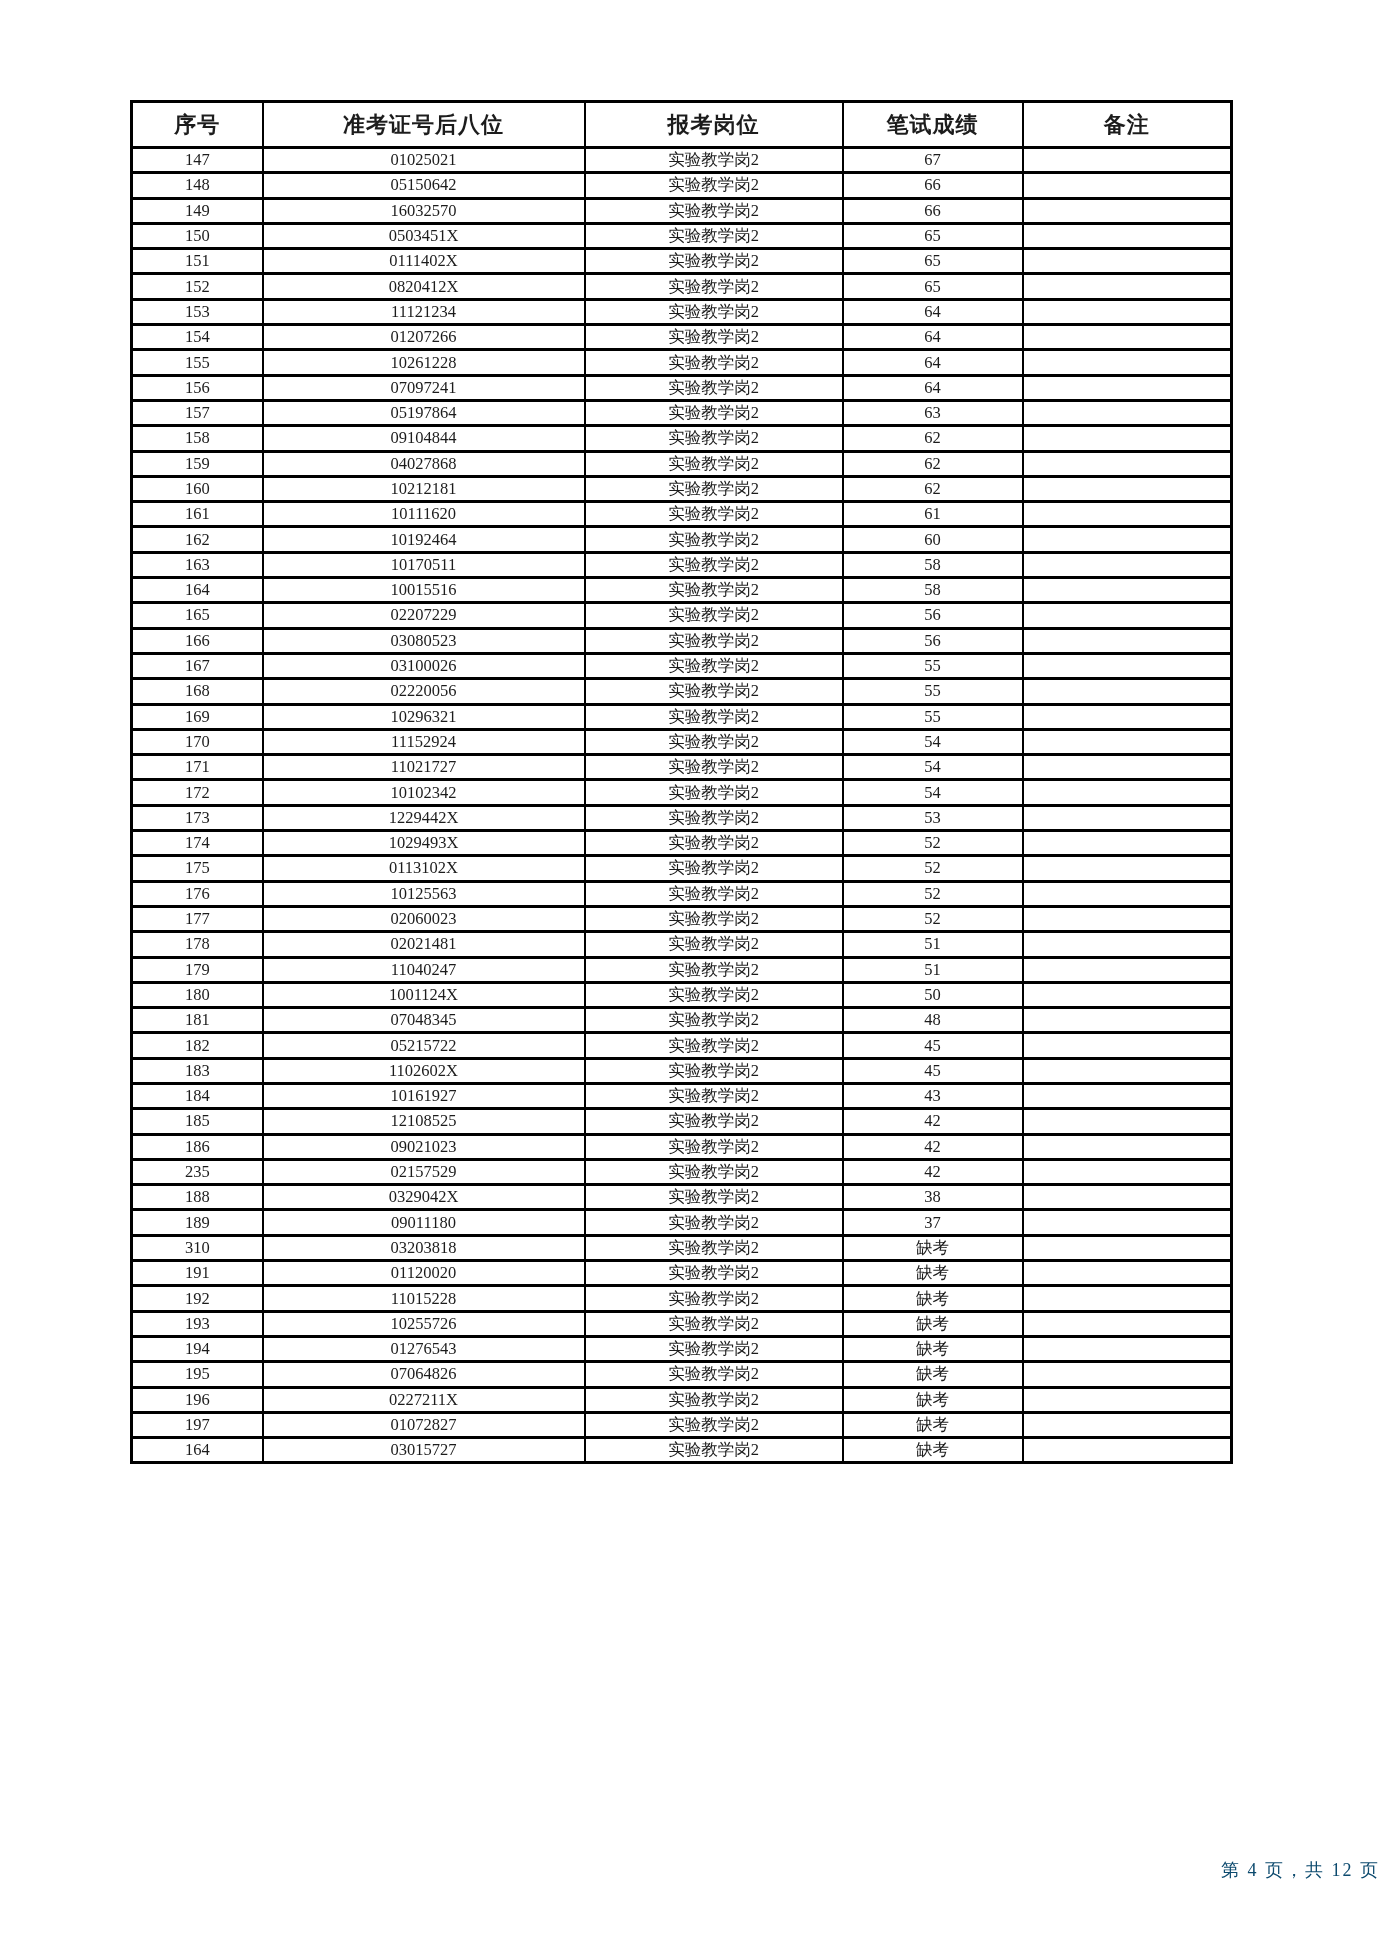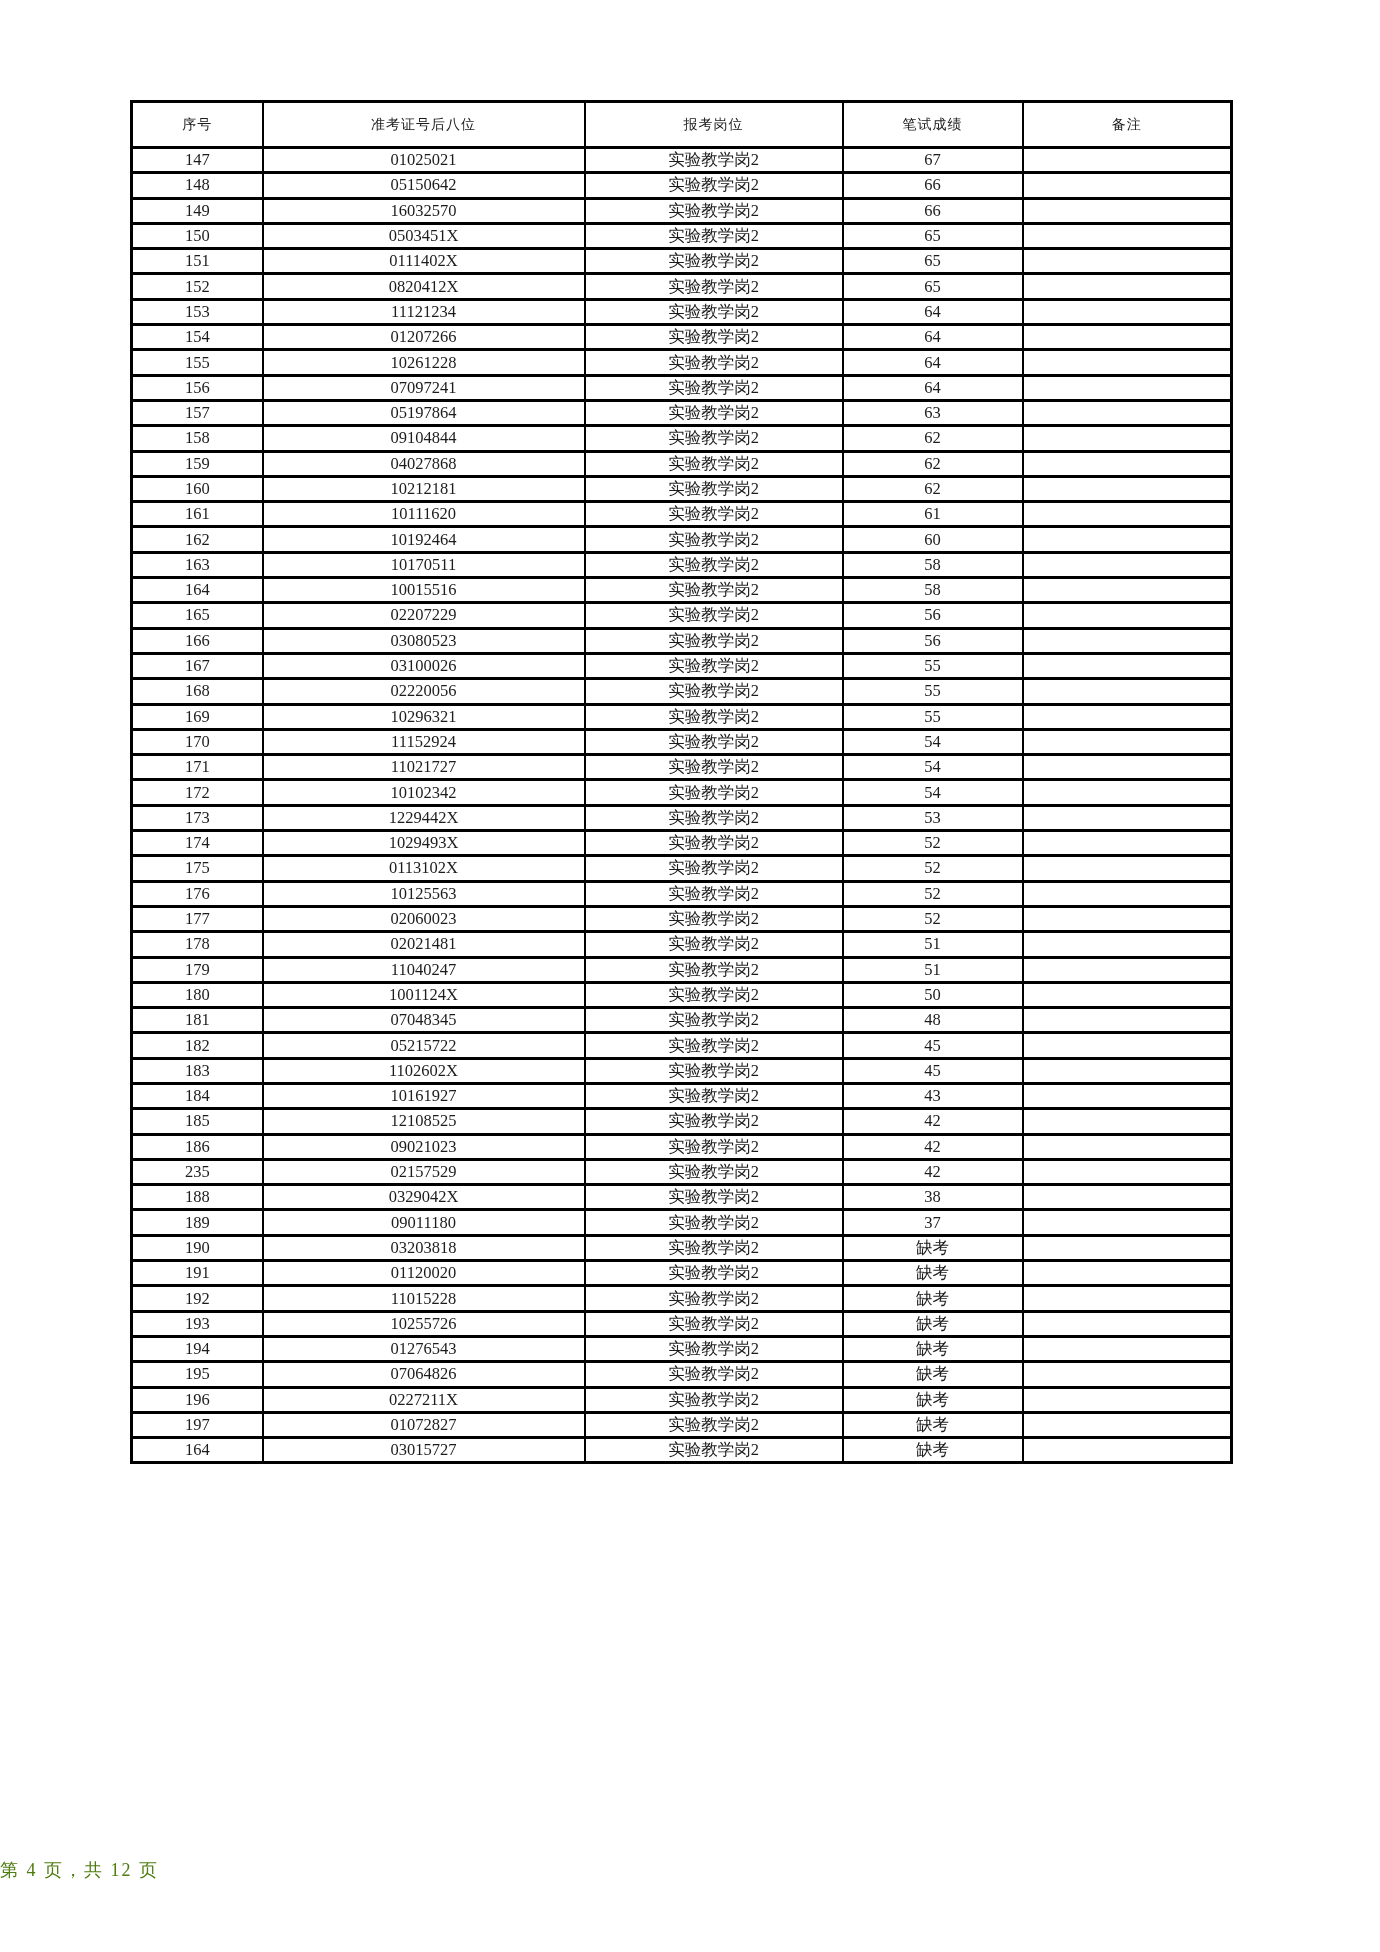--- a/index.html
+++ b/index.html
@@ -37,43 +37,43 @@
     vertical-align: middle;
     padding: 0;
     overflow: hidden;
     white-space: nowrap;
   }
   table.score-table {
     border: 3px solid #000;
   }
   table.score-table th {
     height: 43px;
-    font-size: 14px;
-    font-weight: normal;
+    font-size: 22px;
+    font-weight: bold;
     letter-spacing: 1px;
   }
   table.score-table td {
     height: 22.3px;
     font-size: 16.5px;
     font-weight: normal;
   }
   col.c-serial   { width: 131px; }
   col.c-ticket   { width: 322px; }
   col.c-position { width: 258px; }
   col.c-score    { width: 180px; }
   col.c-remark   { width: 209px; }
   .page-footer {
     position: absolute;
     left: 0;
     top: 1858px;
     width: 100%;
-    text-align: left;
+    text-align: right;
     font-size: 18px;
     letter-spacing: 2px;
-    color: #4d7c0f;
+    color: #0c4a6e;
   }
 </style>
 </head>
 <body>
 
 <div class="page">
 
   <div class="score-table-wrap">
     <table class="score-table">
       <colgroup>
@@ -388,21 +388,21 @@
             <td></td>
           </tr>
           <tr>
             <td>189</td>
             <td>09011180</td>
             <td>实验教学岗2</td>
             <td>37</td>
             <td></td>
           </tr>
           <tr>
-            <td>190</td>
+            <td>310</td>
             <td>03203818</td>
             <td>实验教学岗2</td>
             <td>缺考</td>
             <td></td>
           </tr>
           <tr>
             <td>191</td>
             <td>01120020</td>
             <td>实验教学岗2</td>
             <td>缺考</td>

